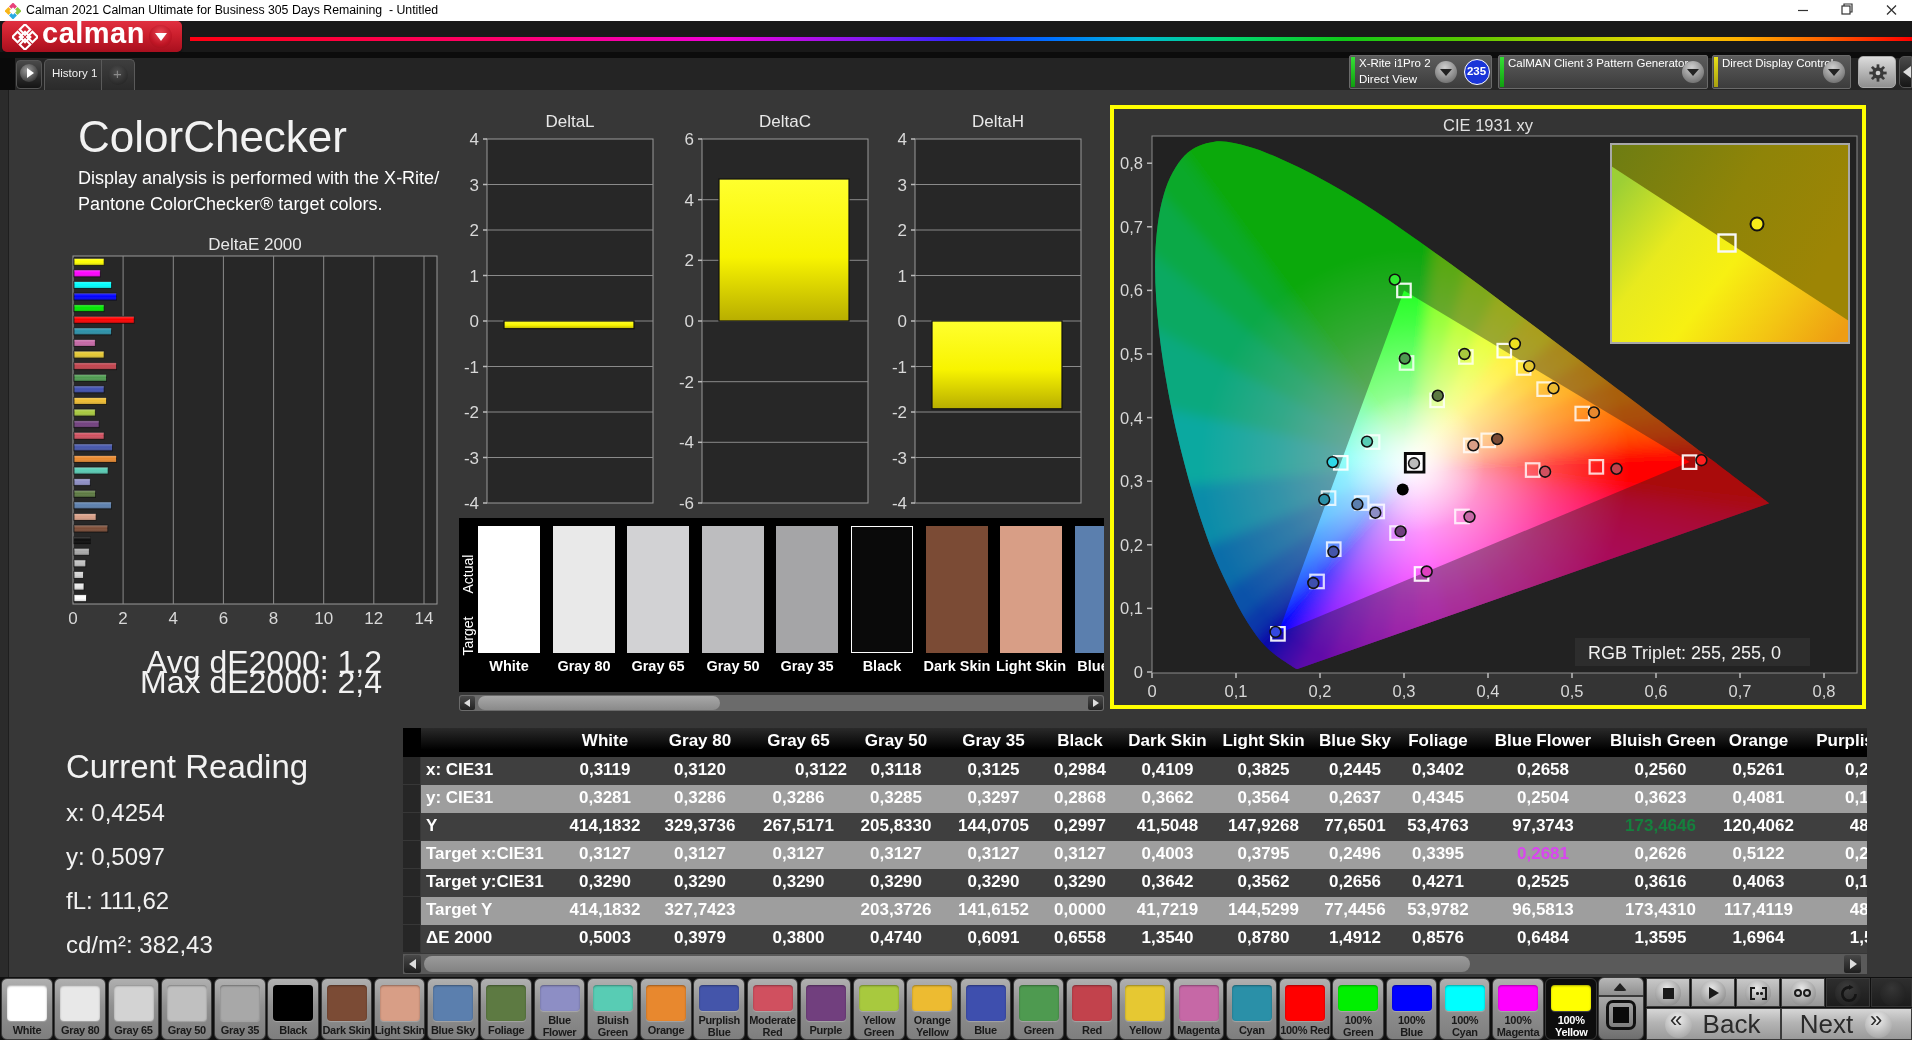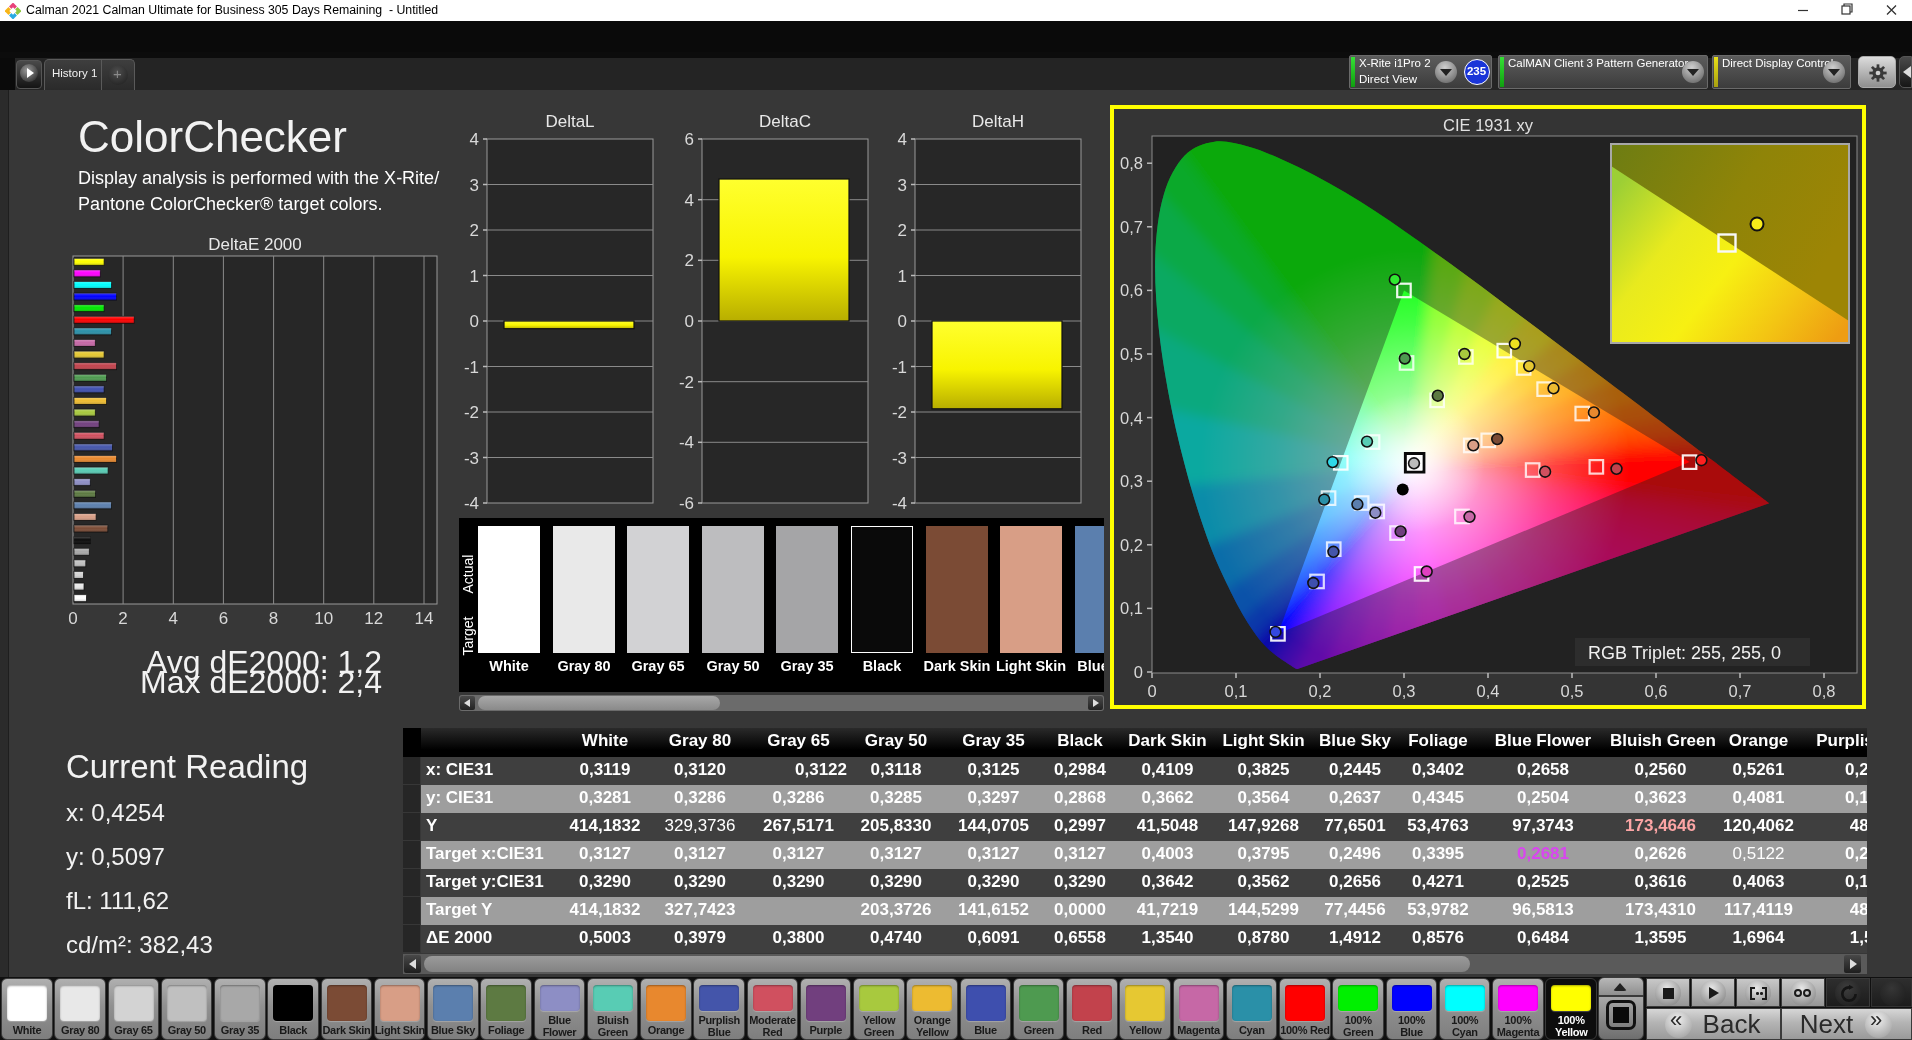--- a/index.html
+++ b/index.html
@@ -18,20 +18,42 @@
 <rect x="5.4" y="5.4" width="5.2" height="5.2" fill="#ffffff"></rect>
         </g>
       </svg>
 <div class="abs" style="left:26px;top:3px;font-size:12.3px;color:#000;">Calman 2021 Calman Ultimate for Business 305 Days Remaining&nbsp; - Untitled</div>
 <svg class="abs" style="left:1786px;top:0;" width="126" height="21" viewBox="0 0 126 21">
 <line x1="12" y1="10.5" x2="22" y2="10.5" stroke="#333" stroke-width="1.2"></line>
 <rect x="56" y="6" width="8" height="8" fill="none" stroke="#333" stroke-width="1.2"></rect>
 <path d="M58 6 V4 H66 V12 H64" fill="none" stroke="#333" stroke-width="1.2"></path>
 <path d="M101 5.5 L110 14.5 M110 5.5 L101 14.5" stroke="#333" stroke-width="1.3"></path>
 </svg>
+    </div>
+<div class="abs" style="left:0;top:21px;width:1912px;height:31px;background:#191919;">
+<div class="abs" style="left:190px;top:15.5px;width:1722px;height:4px;background:linear-gradient(to right,
+#ff0012 0%,#ff006c 18%,#f000d8 31%,#8818f0 39%,#2828ff 45%,#0070ff 50%,#00b8d8 55%,#00d878 60%,
+#10c818 67%,#58c800 74%,#a8d000 80%,#e8d800 85%,#ffb000 90%,#ff6000 95%,#ff0000 100%);"></div>
+<div class="abs" style="left:2px;top:0px;width:180px;height:31px;border-radius:5px;
+background:linear-gradient(to bottom,#e03040 0%,#cc1f2d 45%,#a80f1e 100%);box-shadow:0 1px 2px rgba(0,0,0,0.6);">
+<svg class="abs" style="left:10px;top:3px;" width="26" height="26" viewBox="0 0 26 26">
+<g fill="none" stroke="#ffffff" stroke-width="2.1" transform="rotate(45 13 13)">
+<rect x="4" y="4" width="7.5" height="7.5"></rect>
+            <rect x="14.5" y="4" width="7.5" height="7.5"></rect>
+<rect x="4" y="14.5" width="7.5" height="7.5"></rect>
+            <rect x="14.5" y="14.5" width="7.5" height="7.5"></rect>
+<rect x="9.2" y="9.2" width="7.6" height="7.6"></rect>
+          </g>
+        </svg>
+<div class="abs" style="left:40px;top:-4px;font-size:29px;font-weight:700;color:#fff;letter-spacing:0.5px;">calman</div>
+<div class="abs" style="left:147px;top:4px;width:23px;height:23px;border-radius:50%;
+background:radial-gradient(circle at 50% 35%,#e84854 0%,#c01525 60%,#951018 100%);">
+<div class="abs" style="left:5.5px;top:8px;width:0;height:0;border-left:6px solid transparent;border-right:6px solid transparent;border-top:8px solid #fff;"></div>
+</div>
+      </div>
     </div>
 <div class="abs" style="left:0;top:52px;width:1912px;height:6px;background:#0c0c0c;"></div>
 <div class="abs" style="left:0;top:58px;width:1912px;height:32px;background:#242424;margin-left:15px;">
 <div class="abs" style="left:1px;top:2px;width:26px;height:29px;background:linear-gradient(to bottom,#4a4a4a,#141414);border:1px solid #555;border-radius:4px;">
 <div class="abs" style="left:3px;top:3px;width:18px;height:18px;border-radius:50%;background:radial-gradient(circle at 40% 35%,#9a9a9a,#3a3a3a 75%);"></div>
 <div class="abs" style="left:10px;top:7px;width:0;height:0;border-top:5px solid transparent;border-bottom:5px solid transparent;border-left:7px solid #fff;"></div>
 </div>
 <div class="abs" style="left:29px;top:1px;width:58px;height:31px;background:linear-gradient(to bottom,#3e3e3e,#2a2a2a);border:1px solid #5a5a5a;border-bottom:none;border-radius:5px 0 0 0;">
 <div class="abs" style="left:7px;top:7px;font-size:11.5px;color:#f0f0f0;white-space:nowrap;">History 1</div>
       </div>
@@ -578,49 +600,49 @@
       <div class="abs" style="left:907px;top:60px;width:90px;text-align:center;font-size:17px;font-weight:700;color:#fff;white-space:nowrap;">0,2637</div>
       <div class="abs" style="left:997px;top:60px;width:76px;text-align:center;font-size:17px;font-weight:700;color:#fff;white-space:nowrap;">0,4345</div>
       <div class="abs" style="left:1073px;top:60px;width:134px;text-align:center;font-size:17px;font-weight:700;color:#fff;white-space:nowrap;">0,2504</div>
       <div class="abs" style="left:1207px;top:60px;width:101px;text-align:center;font-size:17px;font-weight:700;color:#fff;white-space:nowrap;">0,3623</div>
       <div class="abs" style="left:1308px;top:60px;width:95px;text-align:center;font-size:17px;font-weight:700;color:#fff;white-space:nowrap;">0,4081</div>
       <div class="abs" style="left:1403px;top:60px;width:130px;text-align:center;font-size:17px;font-weight:700;color:#fff;white-space:nowrap;">0,1890</div>
       <div class="abs" style="left:18px;top:85px;width:1446px;height:28px;background:#3f3f3f;"></div>
       <div class="abs" style="left:0;top:85px;width:17px;height:27px;background:#262626;"></div>
       <div class="abs" style="left:23px;top:88px;font-size:17px;font-weight:700;color:#fff;white-space:nowrap;">Y</div>
       <div class="abs" style="left:157px;top:88px;width:90px;text-align:center;font-size:17px;font-weight:700;color:#fff;white-space:nowrap;">414,1832</div>
-      <div class="abs" style="left:247px;top:88px;width:100px;text-align:center;font-size:17px;font-weight:400;color:#fff;white-space:nowrap;">329,3736</div>
+      <div class="abs" style="left:247px;top:88px;width:100px;text-align:center;font-size:17px;font-weight:700;color:#fff;white-space:nowrap;">329,3736</div>
       <div class="abs" style="left:347px;top:88px;width:97px;text-align:center;font-size:17px;font-weight:700;color:#fff;white-space:nowrap;">267,5171</div>
       <div class="abs" style="left:444px;top:88px;width:98px;text-align:center;font-size:17px;font-weight:700;color:#fff;white-space:nowrap;">205,8330</div>
       <div class="abs" style="left:542px;top:88px;width:97px;text-align:center;font-size:17px;font-weight:700;color:#fff;white-space:nowrap;">144,0705</div>
       <div class="abs" style="left:639px;top:88px;width:76px;text-align:center;font-size:17px;font-weight:700;color:#fff;white-space:nowrap;">0,2997</div>
       <div class="abs" style="left:715px;top:88px;width:99px;text-align:center;font-size:17px;font-weight:700;color:#fff;white-space:nowrap;">41,5048</div>
       <div class="abs" style="left:814px;top:88px;width:93px;text-align:center;font-size:17px;font-weight:700;color:#fff;white-space:nowrap;">147,9268</div>
       <div class="abs" style="left:907px;top:88px;width:90px;text-align:center;font-size:17px;font-weight:700;color:#fff;white-space:nowrap;">77,6501</div>
       <div class="abs" style="left:997px;top:88px;width:76px;text-align:center;font-size:17px;font-weight:700;color:#fff;white-space:nowrap;">53,4763</div>
       <div class="abs" style="left:1073px;top:88px;width:134px;text-align:center;font-size:17px;font-weight:700;color:#fff;white-space:nowrap;">97,3743</div>
-      <div class="abs" style="left:1207px;top:88px;width:101px;text-align:center;font-size:17px;font-weight:700;color:#fca5a5;white-space:nowrap;">173,4646</div>
+      <div class="abs" style="left:1207px;top:88px;width:101px;text-align:center;font-size:17px;font-weight:700;color:#15803d;white-space:nowrap;">173,4646</div>
       <div class="abs" style="left:1308px;top:88px;width:95px;text-align:center;font-size:17px;font-weight:700;color:#fff;white-space:nowrap;">120,4062</div>
       <div class="abs" style="left:1403px;top:88px;width:130px;text-align:center;font-size:17px;font-weight:700;color:#fff;white-space:nowrap;">48,45</div>
       <div class="abs" style="left:18px;top:113px;width:1446px;height:28px;background:#9e9e9e;"></div>
       <div class="abs" style="left:0;top:113px;width:17px;height:27px;background:#262626;"></div>
       <div class="abs" style="left:23px;top:116px;font-size:17px;font-weight:700;color:#fff;white-space:nowrap;">Target x:CIE31</div>
       <div class="abs" style="left:157px;top:116px;width:90px;text-align:center;font-size:17px;font-weight:700;color:#fff;white-space:nowrap;">0,3127</div>
       <div class="abs" style="left:247px;top:116px;width:100px;text-align:center;font-size:17px;font-weight:700;color:#fff;white-space:nowrap;">0,3127</div>
       <div class="abs" style="left:347px;top:116px;width:97px;text-align:center;font-size:17px;font-weight:700;color:#fff;white-space:nowrap;">0,3127</div>
       <div class="abs" style="left:444px;top:116px;width:98px;text-align:center;font-size:17px;font-weight:700;color:#fff;white-space:nowrap;">0,3127</div>
       <div class="abs" style="left:542px;top:116px;width:97px;text-align:center;font-size:17px;font-weight:700;color:#fff;white-space:nowrap;">0,3127</div>
       <div class="abs" style="left:639px;top:116px;width:76px;text-align:center;font-size:17px;font-weight:700;color:#fff;white-space:nowrap;">0,3127</div>
       <div class="abs" style="left:715px;top:116px;width:99px;text-align:center;font-size:17px;font-weight:700;color:#fff;white-space:nowrap;">0,4003</div>
       <div class="abs" style="left:814px;top:116px;width:93px;text-align:center;font-size:17px;font-weight:700;color:#fff;white-space:nowrap;">0,3795</div>
       <div class="abs" style="left:907px;top:116px;width:90px;text-align:center;font-size:17px;font-weight:700;color:#fff;white-space:nowrap;">0,2496</div>
       <div class="abs" style="left:997px;top:116px;width:76px;text-align:center;font-size:17px;font-weight:700;color:#fff;white-space:nowrap;">0,3395</div>
       <div class="abs" style="left:1073px;top:116px;width:134px;text-align:center;font-size:17px;font-weight:700;color:#d946ef;white-space:nowrap;">0,2681</div>
       <div class="abs" style="left:1207px;top:116px;width:101px;text-align:center;font-size:17px;font-weight:700;color:#fff;white-space:nowrap;">0,2626</div>
-      <div class="abs" style="left:1308px;top:116px;width:95px;text-align:center;font-size:17px;font-weight:400;color:#fff;white-space:nowrap;">0,5122</div>
+      <div class="abs" style="left:1308px;top:116px;width:95px;text-align:center;font-size:17px;font-weight:700;color:#fff;white-space:nowrap;">0,5122</div>
       <div class="abs" style="left:1403px;top:116px;width:130px;text-align:center;font-size:17px;font-weight:700;color:#fff;white-space:nowrap;">0,2164</div>
       <div class="abs" style="left:18px;top:141px;width:1446px;height:28px;background:#3f3f3f;"></div>
       <div class="abs" style="left:0;top:141px;width:17px;height:27px;background:#262626;"></div>
       <div class="abs" style="left:23px;top:144px;font-size:17px;font-weight:700;color:#fff;white-space:nowrap;">Target y:CIE31</div>
       <div class="abs" style="left:157px;top:144px;width:90px;text-align:center;font-size:17px;font-weight:700;color:#fff;white-space:nowrap;">0,3290</div>
       <div class="abs" style="left:247px;top:144px;width:100px;text-align:center;font-size:17px;font-weight:700;color:#fff;white-space:nowrap;">0,3290</div>
       <div class="abs" style="left:347px;top:144px;width:97px;text-align:center;font-size:17px;font-weight:700;color:#fff;white-space:nowrap;">0,3290</div>
       <div class="abs" style="left:444px;top:144px;width:98px;text-align:center;font-size:17px;font-weight:700;color:#fff;white-space:nowrap;">0,3290</div>
       <div class="abs" style="left:542px;top:144px;width:97px;text-align:center;font-size:17px;font-weight:700;color:#fff;white-space:nowrap;">0,3290</div>
       <div class="abs" style="left:639px;top:144px;width:76px;text-align:center;font-size:17px;font-weight:700;color:#fff;white-space:nowrap;">0,3290</div>

